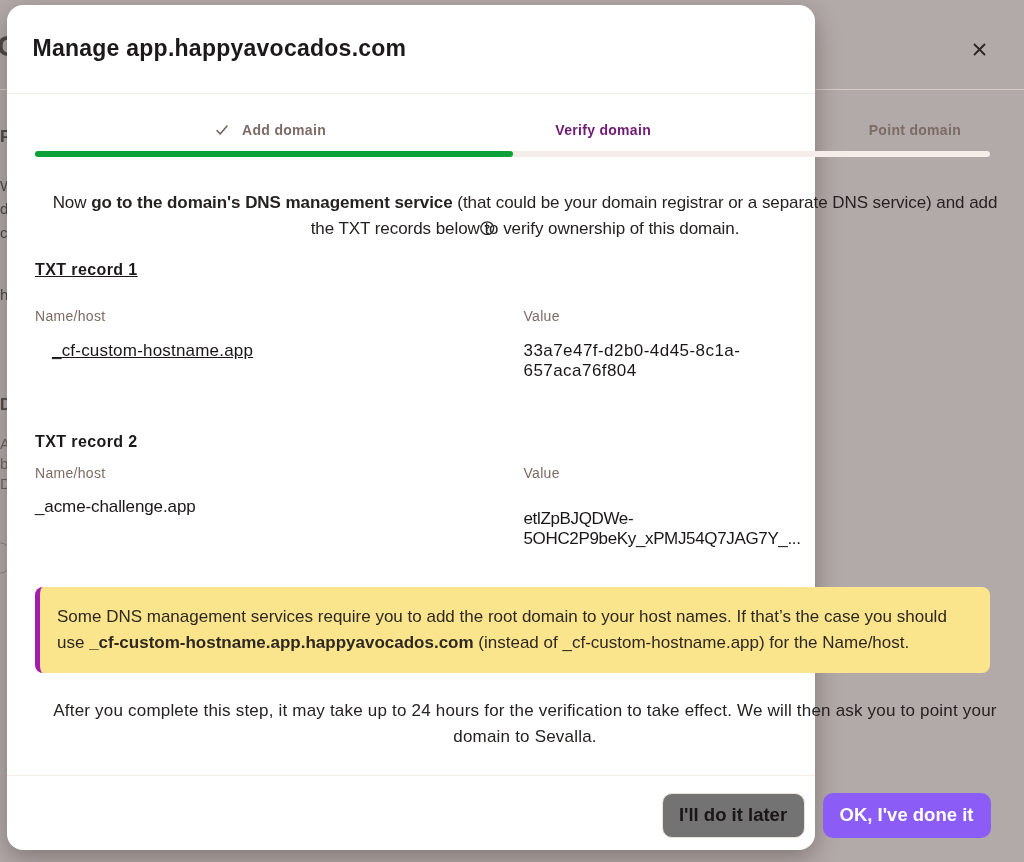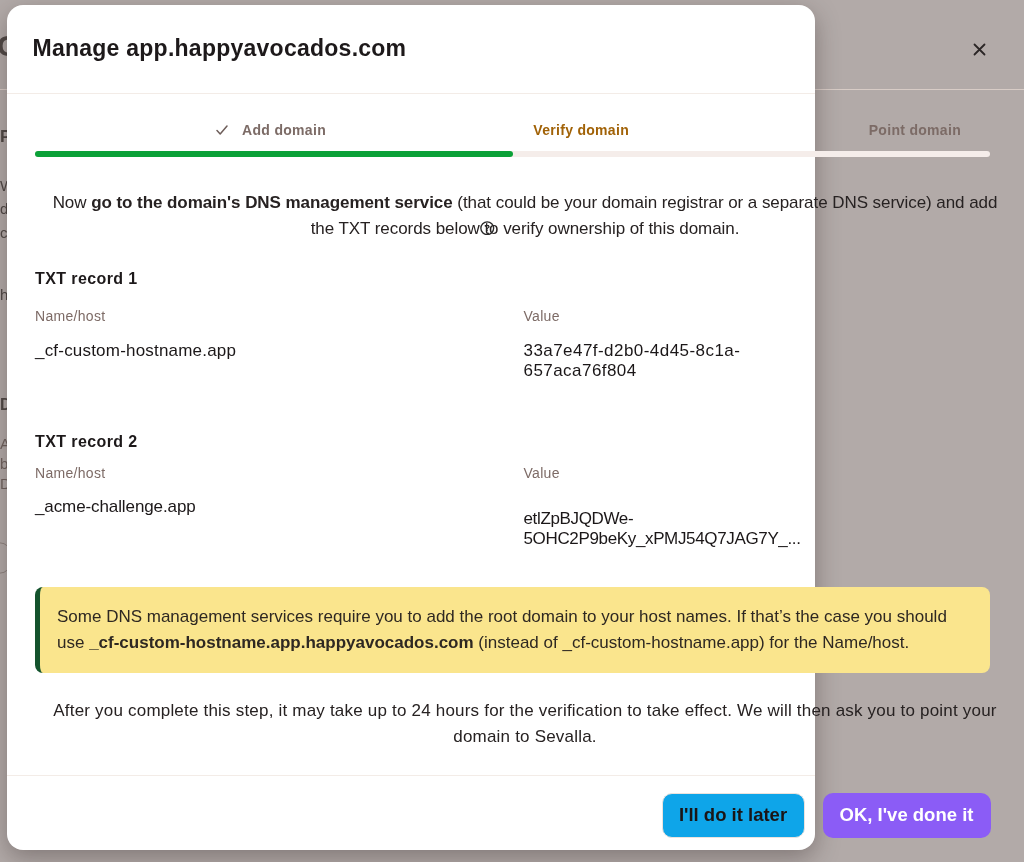--- a/index.html
+++ b/index.html
@@ -8,47 +8,47 @@
   .bg { position:absolute; z-index:1; color:#4f4845; }
   .bgline { position:absolute; z-index:1; left:0; top:89px; width:100%; height:1px; background:#d8ccc6; }
   .modal { position:absolute; z-index:2; left:7px; top:5px; width:808px; height:845px;
            background:#ffffff; border-radius:16px; box-shadow:0 8px 24px rgba(40,30,28,.35); }
   .title { position:absolute; left:25.5px; top:29px; font-size:23px; line-height:28px; font-weight:bold; color:#1d191a; letter-spacing:0.25px; }
   .close { position:absolute; left:962px; top:34px; width:21px; height:21px; }
   .hdiv { position:absolute; left:0; top:87.5px; width:100%; height:1px; background:#f3ece7; }
   .fdiv { position:absolute; left:0; top:769.5px; width:100%; height:1px; background:#f3ece7; }
   .step { position:absolute; top:116.5px; width:260px; font-size:14px; line-height:16px; font-weight:bold; color:#7c6b66; text-align:right; letter-spacing:0.3px; }
   .s1 { left:59px; }
-  .s2 { left:362px; color:#a16207; }
+  .s2 { left:384px; color:#701a75; }
   .s3 { left:694px; }
   .track { position:absolute; left:28px; top:145.5px; width:955px; height:6px; border-radius:3px; background:#f5edea; }
   .fill { position:absolute; left:0; top:0; width:478px; height:6px; border-radius:3px; background:#0ba138; }
   .para { font-size:17px; line-height:26px; color:#272222;text-align:center; }
   .p1 { position:absolute; left:28px; top:185px; width:980px; letter-spacing:-0.06px; }
   .qm { position:absolute; left:473px; top:215.5px; width:14.5px; height:14.5px; }
   .h15 { position:absolute; font-size:16px; line-height:18px; font-weight:bold; color:#1d191a; letter-spacing:0.4px; }
   .lab { position:absolute; font-size:14px; line-height:16px; color:#7d6b66; letter-spacing:0.3px; }
   .val { position:absolute; font-size:17px; line-height:20px; color:#1b1718; }
-  .r1h { left:28px; top:265px; }
+  .r1h { left:28px; top:256px;text-decoration:underline; }
   .r1l1 { left:28px; top:302.5px; }
   .r1l2 { left:516.5px; top:302.5px; }
-  .r1v1 { left:28px; top:336px; letter-spacing:0.2px; }
+  .r1v1 { left:45px; top:336px; letter-spacing:0.2px;text-decoration:underline; }
   .r1v2 { left:516.5px; top:336px; letter-spacing:0.45px; }
   .r2h { left:28px; top:427.5px; }
   .r2l1 { left:28px; top:459.5px; }
   .r2l2 { left:516.5px; top:459.5px; }
   .r2v1 { left:28px; top:491.5px; letter-spacing:-0.1px; }
   .r2v2 { left:516.5px; top:491.5px; letter-spacing:-0.35px;margin-top:12px; }
   .warn { position:absolute; left:28px; top:581.5px; width:955px; height:86px; background:#fae58d;
-          border-left:5px solid #14532d; border-radius:8px; }
+          border-left:5px solid #a21caf; border-radius:8px; }
   .warntext { left:17px; top:17.7px; width:930px; font-size:17px; line-height:26px; color:#2e2822; position:absolute; }
   .p2 { position:absolute; left:28px; top:693px; width:980px; letter-spacing:0.2px; }
   .btn { position:absolute; top:787.5px; height:45px; border-radius:10px; font-size:18.5px; font-weight:bold; letter-spacing:0;
          display:flex; align-items:center; justify-content:center; }
-  .btn1 { left:654.5px; width:143px; background:#0ea5e9; border:1px solid #ebe3de; color:#1a1516; }
+  .btn1 { left:654.5px; width:143px; background:#737373; border:1px solid #ebe3de; color:#1a1516; }
   .btn2 { left:815.5px; width:168px; background:#8b5cf6; color:#ffffff; }
 </style>
 </head>
 <body>
 
   <div class="bgline"></div>
   <div class="bg" style="left:-3px; top:29px; font-size:30px; font-weight:bold;">C</div>
   <div class="bg" style="left:0; top:127px; font-size:17px; font-weight:bold;">P</div>
   <div class="bg" style="left:0; top:177px; font-size:15px;">W</div>
   <div class="bg" style="left:0; top:200px; font-size:15px;">d</div>

